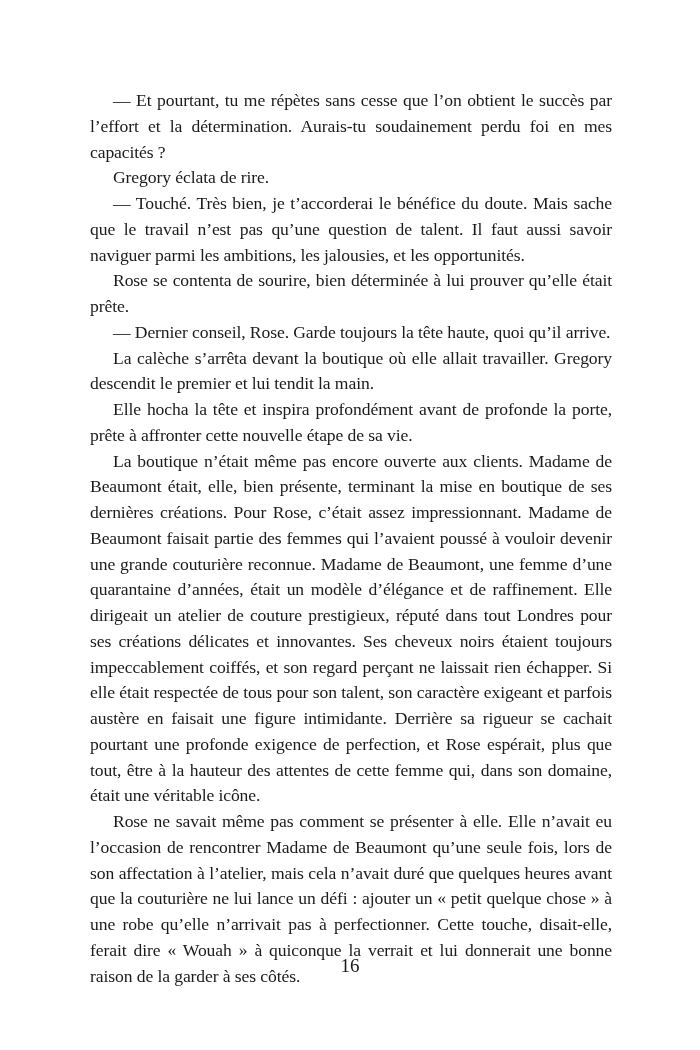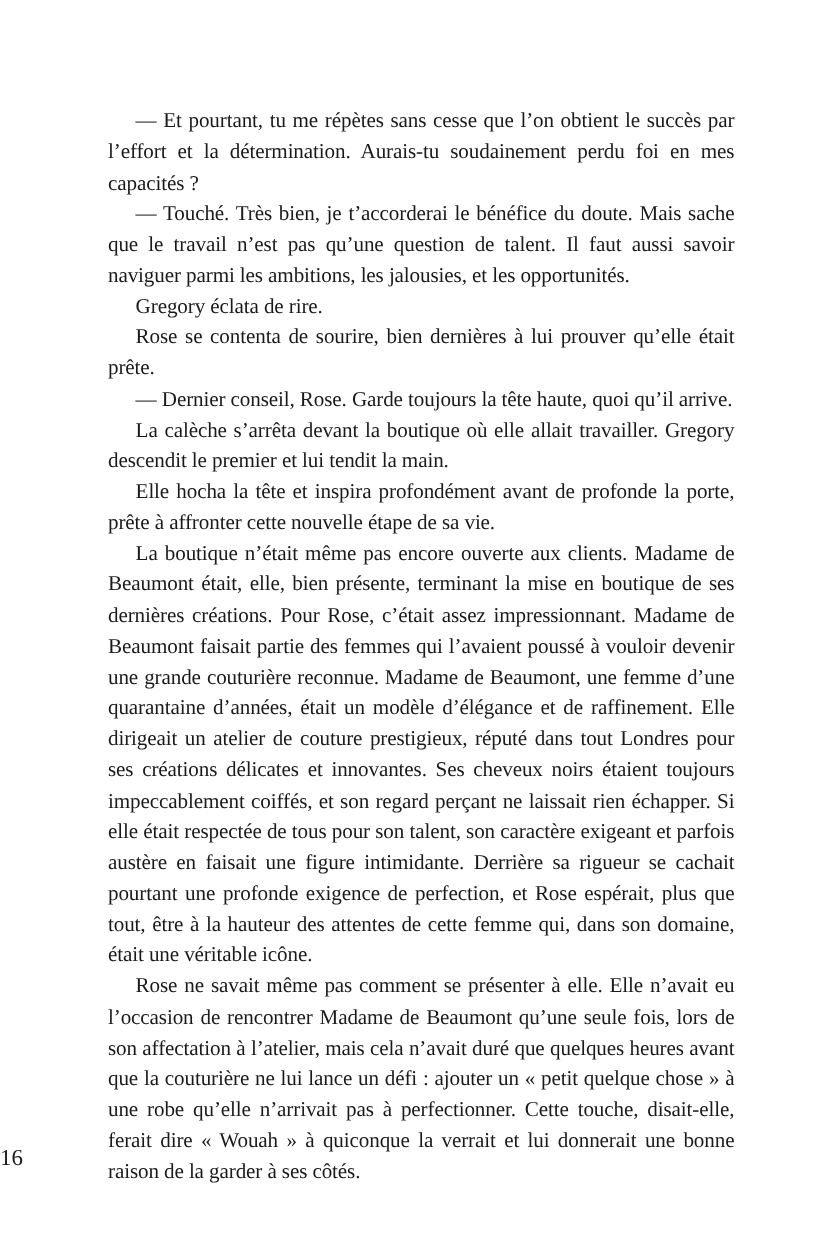--- a/index.html
+++ b/index.html
@@ -29,33 +29,33 @@
       text-align: justify;
       text-indent: 23px;
       letter-spacing: -0.1px;
       hyphens: none;
     }
     .folio {
       position: absolute;
       left: 0;
       width: 700px;
       top: 953px;
-      text-align: left;
+      text-align: center;
       font-size: 19px;
       line-height: 26px;
     }
   </style>
 </head>
 <body>
 
 <div class="page">
   <p class="para">— Et pourtant, tu me répètes sans cesse que l’on obtient le succès par l’effort et la détermination. Aurais-tu soudainement perdu foi en mes capacités ?</p>
+  <p class="para">Gregory éclata de rire.</p>
   <p class="para">— Touché. Très bien, je t’accorderai le bénéfice du doute. Mais sache que le travail n’est pas qu’une question de talent. Il faut aussi savoir naviguer parmi les ambitions, les jalousies, et les opportunités.</p>
-  <p class="para">Gregory éclata de rire.</p>
-  <p class="para">Rose se contenta de sourire, bien dernières à lui prouver qu’elle était prête.</p>
+  <p class="para">Rose se contenta de sourire, bien déterminée à lui prouver qu’elle était prête.</p>
   <p class="para">— Dernier conseil, Rose. Garde toujours la tête haute, quoi qu’il arrive.</p>
   <p class="para">La calèche s’arrêta devant la boutique où elle allait travailler. Gregory descendit le premier et lui tendit la main.</p>
   <p class="para">Elle hocha la tête et inspira profondément avant de profonde la porte, prête à affronter cette nouvelle étape de sa vie.</p>
   <p class="para">La boutique n’était même pas encore ouverte aux clients. Madame de Beaumont était, elle, bien présente, terminant la mise en boutique de ses dernières créations. Pour Rose, c’était assez impressionnant. Madame de Beaumont faisait partie des femmes qui l’avaient poussé à vouloir devenir une grande couturière reconnue. Madame de Beaumont, une femme d’une quarantaine d’années, était un modèle d’élégance et de raffinement. Elle dirigeait un atelier de couture prestigieux, réputé dans tout Londres pour ses créations délicates et innovantes. Ses cheveux noirs étaient toujours impeccablement coiffés, et son regard perçant ne laissait rien échapper. Si elle était respectée de tous pour son talent, son caractère exigeant et parfois austère en faisait une figure intimidante. Derrière sa rigueur se cachait pourtant une profonde exigence de perfection, et Rose espérait, plus que tout, être à la hauteur des attentes de cette femme qui, dans son domaine, était une véritable icône.</p>
   <p class="para">Rose ne savait même pas comment se présenter à elle. Elle n’avait eu l’occasion de rencontrer Madame de Beaumont qu’une seule fois, lors de son affectation à l’atelier, mais cela n’avait duré que quelques heures avant que la couturière ne lui lance un défi : ajouter un « petit quelque chose » à une robe qu’elle n’arrivait pas à perfectionner. Cette touche, disait-elle, ferait dire « Wouah » à quiconque la verrait et lui donnerait une bonne raison de la garder à ses côtés.</p>
 </div>
 
 <div class="folio">16</div>
 
 </body></html>

